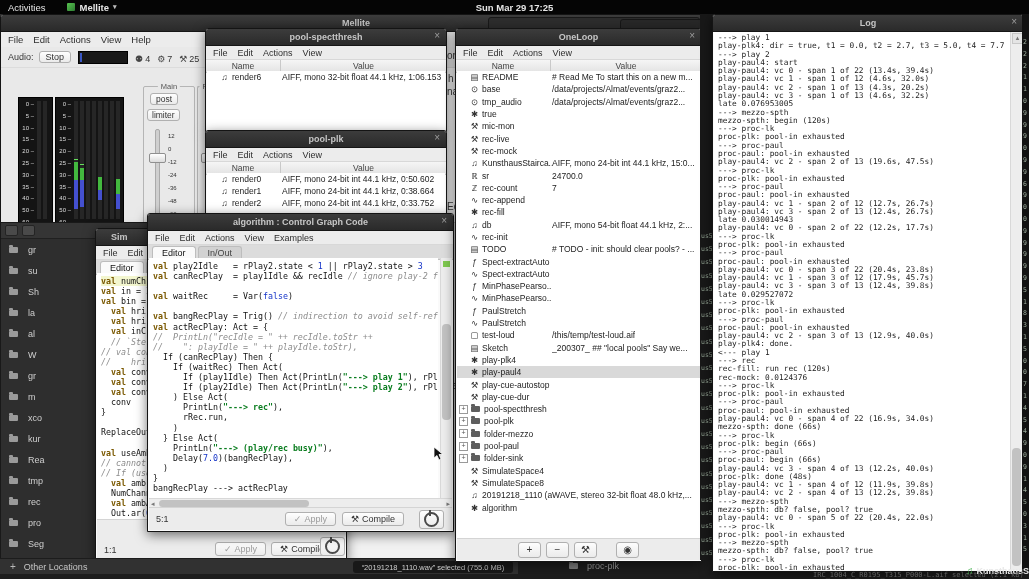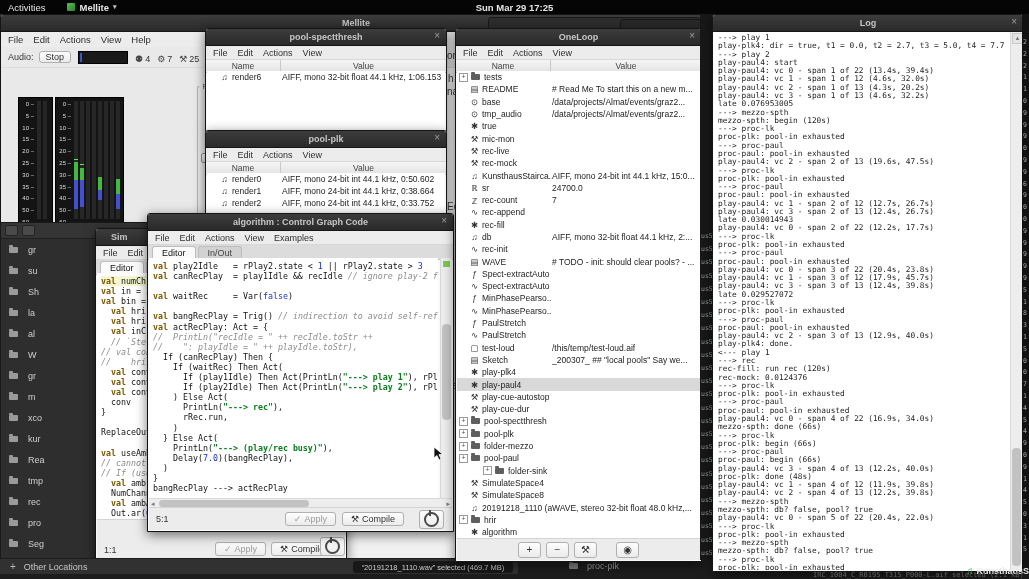--- a/index.html
+++ b/index.html
@@ -191,20 +191,38 @@
             <div class="mbar mg" style="top: 75.8px; height: 13.5px;"></div>
             <div class="mbar mbl" style="top: 89.3px; height: 9.9px;"></div>
           </div>
           <div class="mcol"></div>
           <div class="mcol"></div>
           <div class="mcol">
             <div class="mbar mg" style="top: 77.6px; height: 15.3px;"></div>
             <div class="mbar mbl" style="top: 92.9px; height: 15.3px;"></div>
           </div>
         </div>
+      <div class="grp" style="left:142px;top:18px;width:50px;height:136px;">
+        <span class="grp-lab">Main</span>
+        <button class="btn" style="position:absolute;left:6px;top:6px;padding:0 5px;font-size:8.5px;">post</button>
+        <button class="btn" style="position:absolute;left:3px;top:22px;padding:0 4px;font-size:8.5px;">limiter</button>
+        <div class="slider" style="left:4px;top:42px;width:44px;height:88px;">
+          <div class="sl-track"></div>
+          <div class="sl-knob" style="top:24px;"></div>
+          <div class="sl-ticks" id="main-slider-ticks">
+              <span style="top: 4px;">12</span>
+              <span style="top: 17px;">0</span>
+              <span style="top: 30px;">-12</span>
+              <span style="top: 43px;">-24</span>
+              <span style="top: 56px;">-36</span>
+              <span style="top: 69px;">-48</span>
+              <span style="top: 82px;">-60</span>
+            </div>
+        </div>
+      </div>
       <div class="grp" style="left:196px;top:18px;width:14px;height:136px;border-right:none;">
         <span class="grp-lab" style="left:7px;">P</span>
         <div class="sl-knob" style="position:absolute;left:3px;top:66px;width:10px;"></div>
       </div>
     </div>
     <div style="position:absolute;left:205px;top:53px;right:0;bottom:0;background:#f7f7f7;" id="main-frags">
         <span class="frag" style="left: 241px; top: -18px;">on</span>
         <span class="frag" style="left: 242px; top: 5px;">h</span>
         <span class="frag" style="left: 241px; top: 18px;">na</span>
         <span class="frag" style="left: 241px; top: 133px;">Ed</span>
@@ -451,28 +469,20 @@
         <span>Actions</span>
         <span>View</span>
       </div>
     <div class="th" id="ol-header">
         <div class="c" style="width: 95px;">Name</div>
         <div class="c" style="flex: 1 1 0%; border-right: none;">Value</div>
       </div>
     <div class="tree" id="ol-rows" style="top:42px;height:468px;">
         <div class="trow" style="height: 12.3px;">
           <div class="tname" style="width: 95px;">
-            <span class="expander">+</span>
-            <span class="fold"></span>
-            <span>tests</span>
-          </div>
-          <div class="tval"></div>
-        </div>
-        <div class="trow" style="height: 12.3px;">
-          <div class="tname" style="width: 95px;">
             <span class="indent"></span>
             <span class="ic">▤</span>
             <span>README</span>
           </div>
           <div class="tval"># Read Me  To start this on a new m...</div>
         </div>
         <div class="trow" style="height: 12.3px;">
           <div class="tname" style="width: 95px;">
             <span class="indent"></span>
             <span class="ic">⊙</span>
@@ -559,35 +569,35 @@
             <span>rec-fill</span>
           </div>
           <div class="tval"></div>
         </div>
         <div class="trow" style="height: 12.3px;">
           <div class="tname" style="width: 95px;">
             <span class="indent"></span>
             <span class="ic">♫</span>
             <span>db</span>
           </div>
-          <div class="tval">AIFF, mono 32-bit float 44.1 kHz, 2:...</div>
+          <div class="tval">AIFF, mono 54-bit float 44.1 kHz, 2:...</div>
         </div>
         <div class="trow" style="height: 12.3px;">
           <div class="tname" style="width: 95px;">
             <span class="indent"></span>
             <span class="ic">∿</span>
             <span>rec-init</span>
           </div>
           <div class="tval"></div>
         </div>
         <div class="trow" style="height: 12.3px;">
           <div class="tname" style="width: 95px;">
             <span class="indent"></span>
             <span class="ic">▤</span>
-            <span>WAVE</span>
+            <span>TODO</span>
           </div>
           <div class="tval"># TODO  - init: should clear pools? - ...</div>
         </div>
         <div class="trow" style="height: 12.3px;">
           <div class="tname" style="width: 95px;">
             <span class="indent"></span>
             <span class="ic">ƒ</span>
             <span>Spect-extractAuto</span>
           </div>
           <div class="tval"></div>
@@ -705,21 +715,21 @@
           <div class="tval"></div>
         </div>
         <div class="trow" style="height: 12.3px;">
           <div class="tname" style="width: 95px;">
             <span class="expander">+</span>
             <span class="fold"></span>
             <span>pool-paul</span>
           </div>
           <div class="tval"></div>
         </div>
-        <div class="trow" style="height: 12.3px; padding-left: 24px;">
+        <div class="trow" style="height: 12.3px;">
           <div class="tname" style="width: 95px;">
             <span class="expander">+</span>
             <span class="fold"></span>
             <span>folder-sink</span>
           </div>
           <div class="tval"></div>
         </div>
         <div class="trow" style="height: 12.3px;">
           <div class="tname" style="width: 95px;">
             <span class="indent"></span>
@@ -736,28 +746,20 @@
           </div>
           <div class="tval"></div>
         </div>
         <div class="trow" style="height: 12.3px;">
           <div class="tname" style="width: 95px;">
             <span class="indent"></span>
             <span class="ic">♫</span>
             <span>20191218_1110 (a...</span>
           </div>
           <div class="tval">WAVE, stereo 32-bit float 48.0 kHz,...</div>
-        </div>
-        <div class="trow" style="height: 12.3px;">
-          <div class="tname" style="width: 95px;">
-            <span class="expander">+</span>
-            <span class="fold"></span>
-            <span>hrir</span>
-          </div>
-          <div class="tval"></div>
         </div>
         <div class="trow" style="height: 12.3px;">
           <div class="tname" style="width: 95px;">
             <span class="indent"></span>
             <span class="ic">✱</span>
             <span>algorithm</span>
           </div>
           <div class="tval"></div>
         </div>
       </div>
@@ -855,21 +857,21 @@
       <div style="position: absolute; left: 1px; top: 496px; font-size: 6.5px; color: rgb(159, 174, 159); font-family: &quot;DejaVu Sans Mono&quot;, monospace;">0</div>
       <div style="position: absolute; left: 1px; top: 507.8px; font-size: 6.5px; color: rgb(159, 174, 159); font-family: &quot;DejaVu Sans Mono&quot;, monospace;">3</div>
       <div style="position: absolute; left: 1px; top: 519.6px; font-size: 6.5px; color: rgb(159, 174, 159); font-family: &quot;DejaVu Sans Mono&quot;, monospace;">1</div>
       <div style="position: absolute; left: 1px; top: 531.4px; font-size: 6.5px; color: rgb(159, 174, 159); font-family: &quot;DejaVu Sans Mono&quot;, monospace;">5</div>
     </div>
 
   <div class="band" style="left:0;top:558px;width:1029px;height:21px;background:#1d1d1d;">
     <div style="position:absolute;left:0;top:0;width:518px;height:15px;background:#313131;border-top:1px solid #1c1c1c;display:flex;align-items:center;">
       <span style="margin-left:10px;color:#b9b9b9;font-size:10px;">+</span>
       <span style="margin-left:8px;color:#c6c6c6;font-size:9px;">Other Locations</span>
-      <span style="position:absolute;left:353px;top:2px;width:160px;height:12px;background:#181818;border-radius:3px;color:#cfcfcf;font-size:7.5px;display:flex;align-items:center;justify-content:center;white-space:nowrap;overflow:hidden;">“20191218_1110.wav” selected  (469.7 MB)</span>
+      <span style="position:absolute;left:353px;top:2px;width:160px;height:12px;background:#181818;border-radius:3px;color:#cfcfcf;font-size:7.5px;display:flex;align-items:center;justify-content:center;white-space:nowrap;overflow:hidden;">“20191218_1110.wav” selected  (755.0 MB)</span>
     </div>
     <div style="position:absolute;left:568px;top:3px;display:flex;align-items:center;gap:5px;">
       <span class="fold" style="background:#7e7e7e;"></span>
       <span style="color:#9b9b9b;font-size:9px;">proc-plk</span>
     </div>
   </div>
   <div style="position:absolute;left:966px;top:565px;display:flex;align-items:center;gap:3px;z-index:11;">
     <span style="color:#3fae4a;font-size:10px;">♫</span>
     <span style="color:#e8e8e8;font-size:9px;font-weight:bold;white-space:nowrap;">KunsthausSt</span>
   </div>

